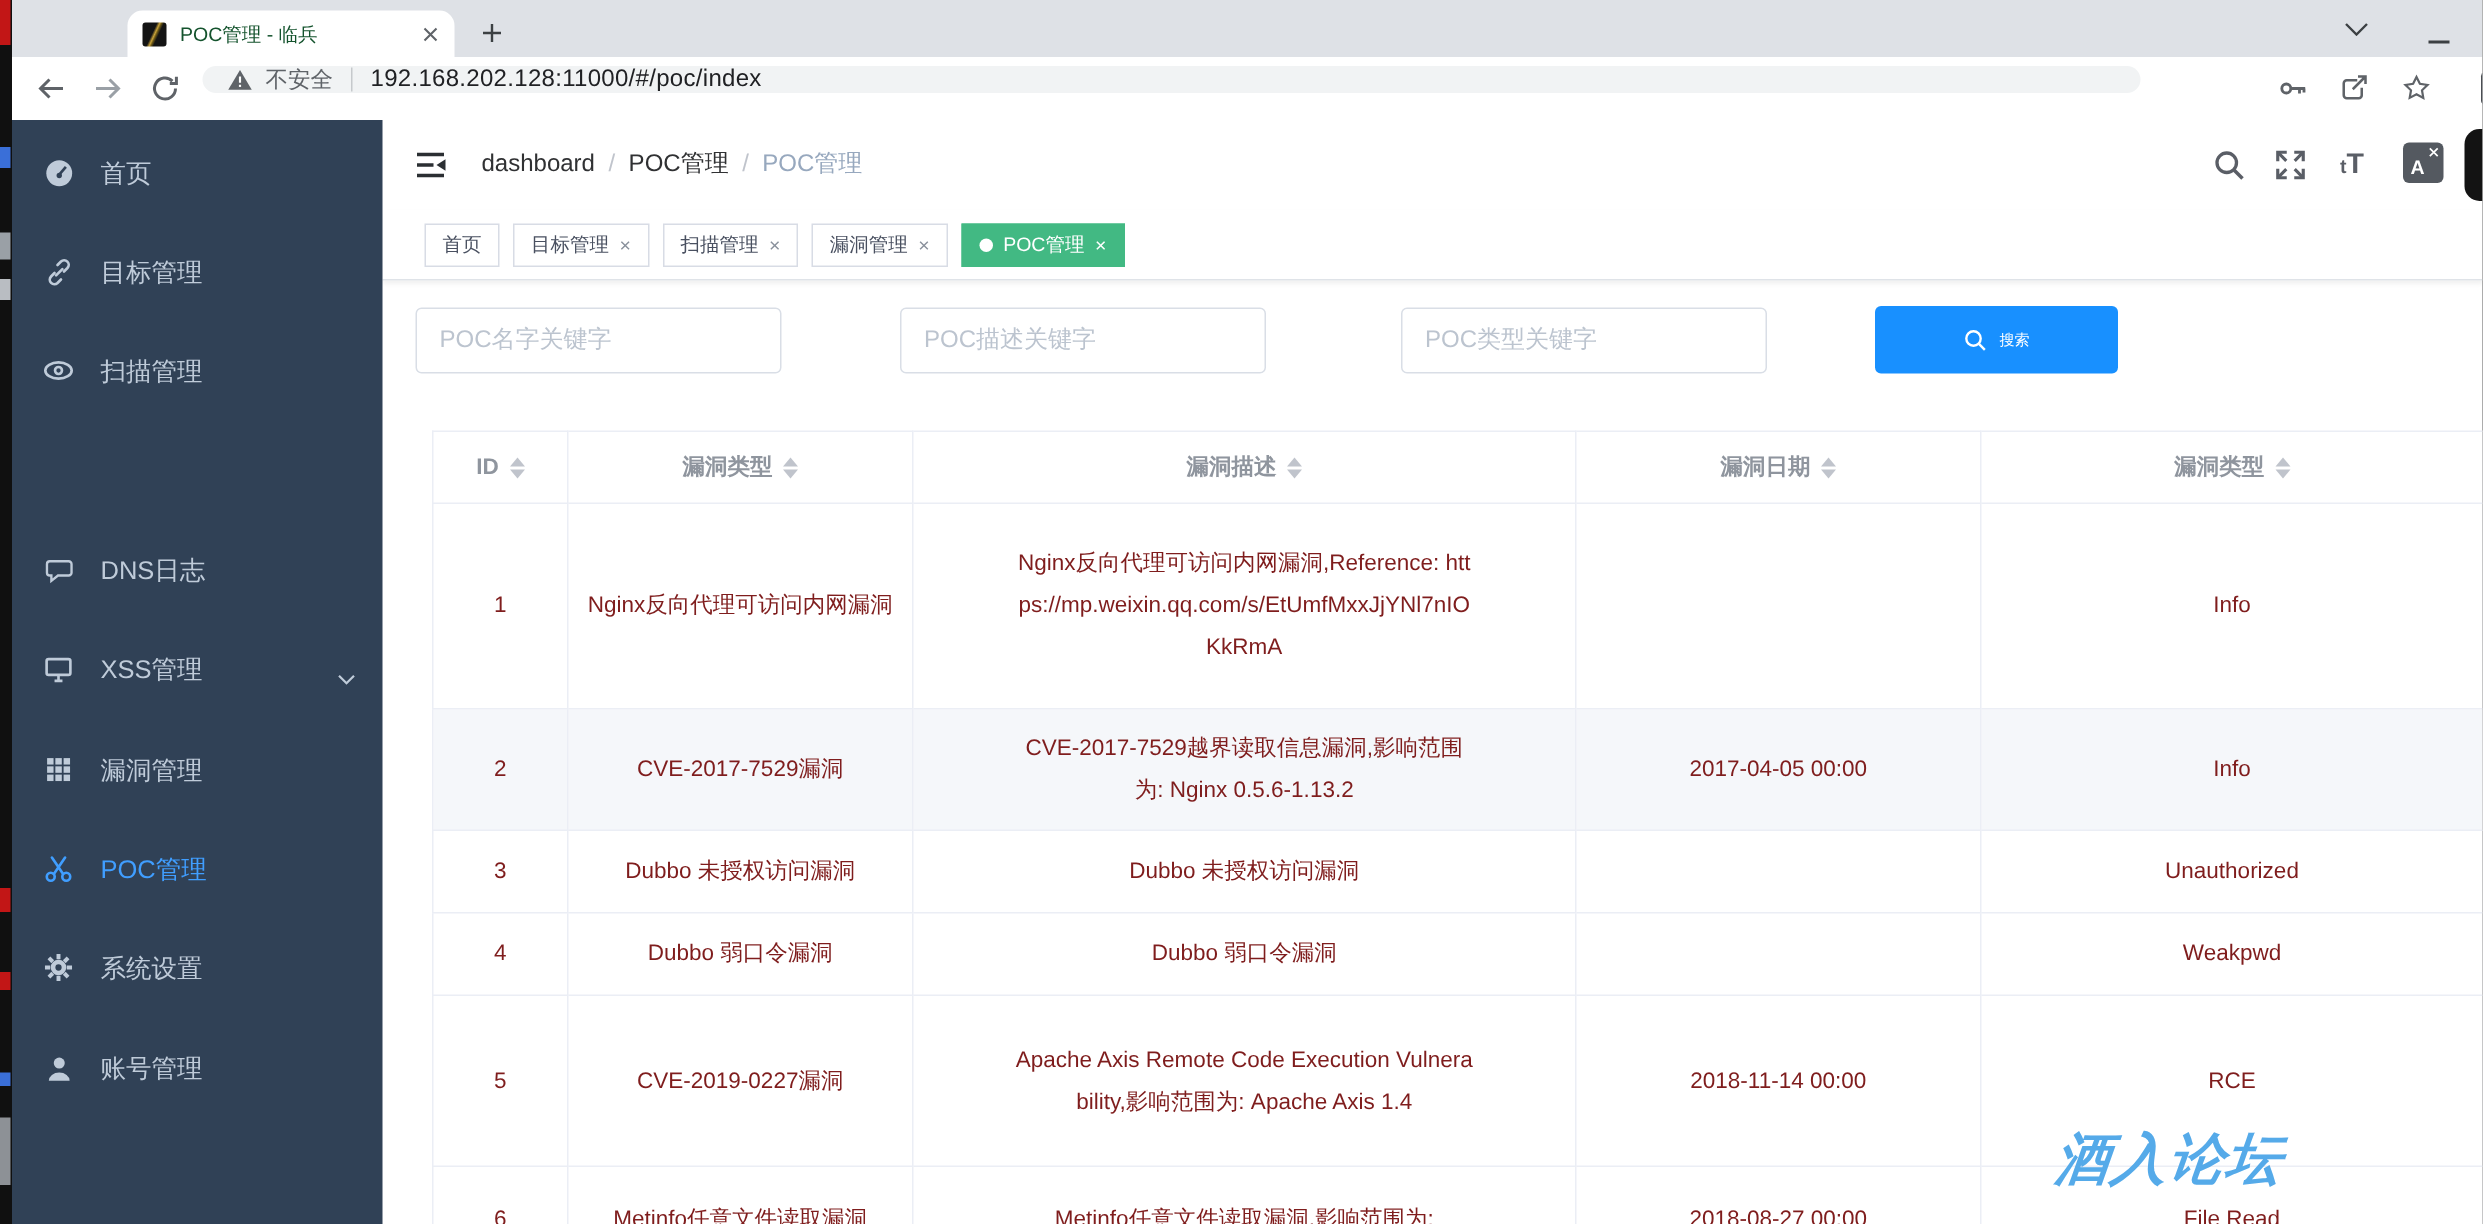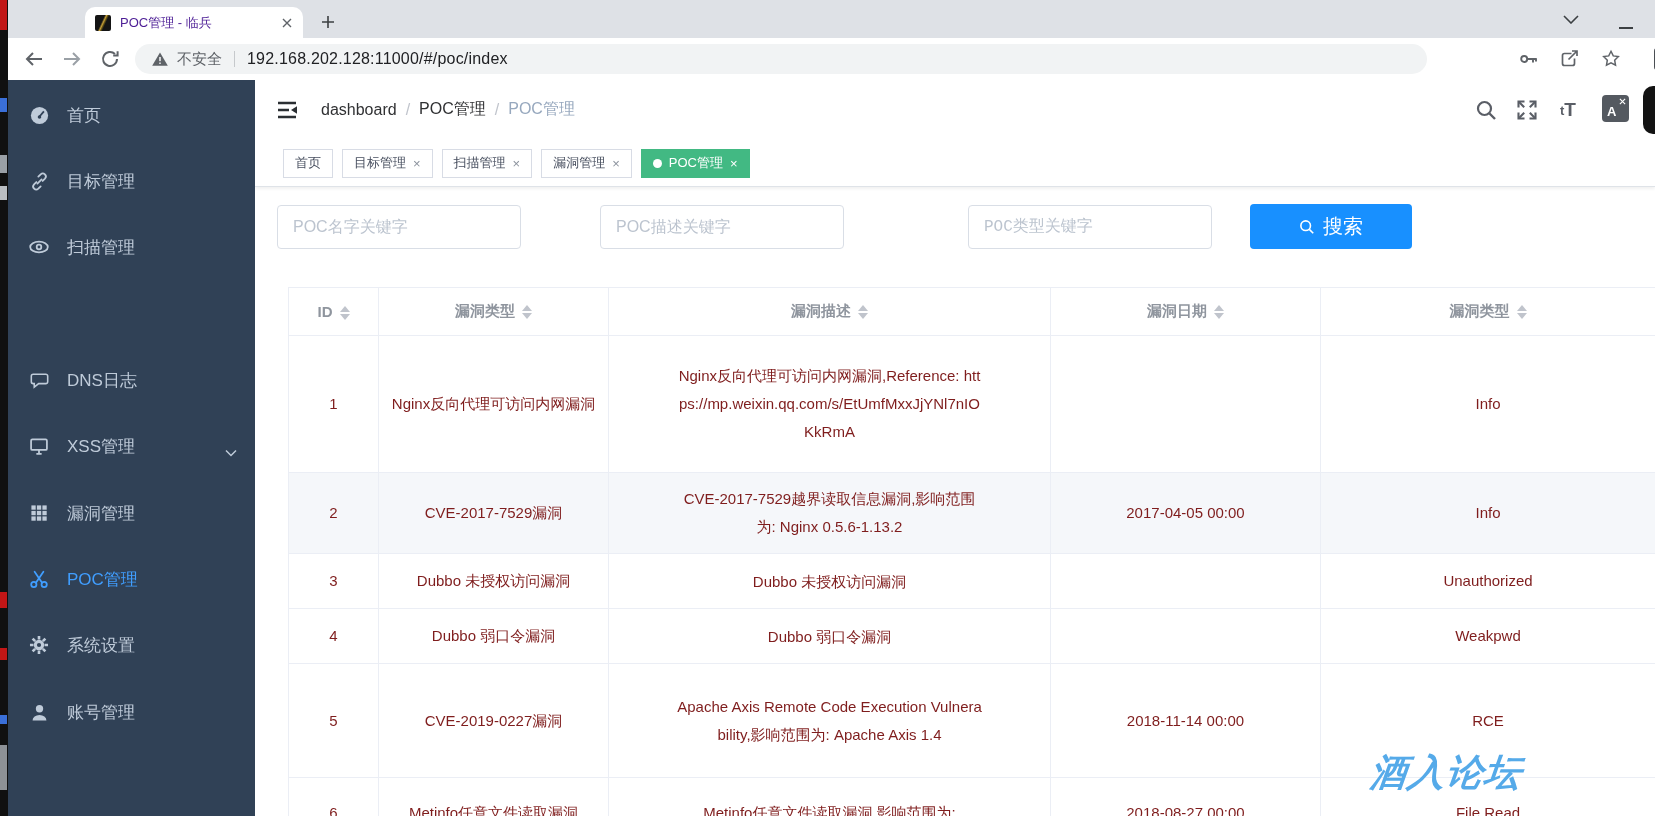--- a/index.html
+++ b/index.html
@@ -10,31 +10,31 @@
   }
   
   .leftstrip { position:absolute; left:0; top:0; width:8px; height:816px; background:#101010; z-index:60; }
   .mark { position:absolute; left:0; width:7px; }
 
   
   .tabstrip { position:absolute; left:8px; top:0; width:1647px; height:38px; background:#dee1e6; }
   .tab { position:absolute; left:77px; top:7px; width:218px; height:31px; background:#fff; border-radius:10px 10px 0 0; display:flex; align-items:center; padding:0 10px; }
   .favicon { width:16px; height:16px; border-radius:2px; flex:0 0 16px;
     background:linear-gradient(115deg,#141414 42%,#c8a23a 50%,#6b5716 55%,#141414 62%); }
-  .tab-title { font-size:13px; color:#4c1d95; margin-left:9px; flex:1; white-space:nowrap; overflow:hidden; }
+  .tab-title { font-size:13px; color:#14532d; margin-left:9px; flex:1; white-space:nowrap; overflow:hidden; }
   .icon-btn { display:flex; align-items:center; justify-content:center; }
   .newtab { position:absolute; left:308px; top:10px; width:24px; height:24px; }
   .tab-chevron { position:absolute; left:1550px; top:6px; width:26px; height:26px; }
   .win-min { position:absolute; left:1606px; top:16px; width:24px; height:24px; }
   .win-min i { display:block; width:14px; height:2px; background:#3c4043; }
 
   
   .urlbar { position:absolute; left:8px; top:38px; width:1647px; height:42px; background:#fff; }
   .nav-ic { position:absolute; top:9px; width:24px; height:24px; }
-  .url-pill { position:absolute; left:127px; top:6px; width:1292px; height:30px; background:#f1f3f4; border-radius:15px; display:flex; align-items:center; padding:0 16px; }
+  .url-pill { position:absolute; left:127px; top:6px; width:1292px; height:18px; background:#f1f3f4; border-radius:15px; display:flex; align-items:center; padding:0 16px; }
   .sec-label { font-size:15px; color:#5f6368; margin-left:8px; }
   .pill-div { width:1px; height:16px; background:#c6c9cc; margin:0 12px; }
   .url-text { font-size:16px; color:#202124; letter-spacing:.2px; }
 
   
   .sidebar { position:absolute; left:8px; top:80px; width:247px; height:736px; background:#304156; z-index:5; }
   .side-item { position:absolute; left:0; width:247px; height:56px; display:flex; align-items:center; padding-left:20px; color:#bfcbd9; font-size:17px; cursor:pointer; }
   .side-item .s-ic { width:22px; height:22px; margin-right:17px; display:flex; align-items:center; justify-content:center; flex:0 0 22px; }
   .side-item.active { color:#409eff; }
   .side-chev { position:absolute; right:18px; top:24px; }
@@ -56,21 +56,21 @@
   .tagsbar { position:absolute; left:255px; top:140px; width:1400px; height:47px; background:#fff; border-bottom:1px solid #dfe3e8; box-shadow:0 2px 3px rgba(0,0,0,.06); display:flex; align-items:center; padding-left:28px; gap:9px; z-index:4; }
   .tag { height:29px; border:1px solid #d8dce5; background:#fff; color:#495060; font-size:13px; padding:0 11px; display:flex; align-items:center; gap:7px; cursor:pointer; }
   .tag .x { font-size:13px; color:#8a919c; cursor:pointer; line-height:1; }
   .tag.active { background:#42b983; border-color:#42b983; color:#fff; }
   .tag.active .x { color:#fff; }
   .tag .dot { width:9px; height:9px; border-radius:50%; background:#fff; }
 
   
   .filter-input { position:absolute; top:205px; width:244px; height:44px; border:1px solid #d9dee6; border-radius:4px; padding:0 15px; font-size:16px; color:#ec4899; outline:none; background:#fff; font-family:inherit; }
   .filter-input::placeholder { color:#bcc4cf; }
-  .search-btn { position:absolute; left:1250px; top:204px; width:162px; height:45px; background:#1890ff; border:none; border-radius:4px; color:#fff; font-size:20px; display:flex; align-items:center; justify-content:center; gap:8px; cursor:pointer; font-family:inherit; }
+  .search-btn { position:absolute; left:1250px; top:204px; width:162px; height:45px; background:#1890ff; border:none; border-radius:4px; color:#fff; font-size:10px; display:flex; align-items:center; justify-content:center; gap:8px; cursor:pointer; font-family:inherit; }
 
   
   .poc-table { position:absolute; left:288px; top:287px; width:1367px; border-collapse:collapse; table-layout:fixed; background:#fff; }
   .poc-table th, .poc-table td { border:1px solid #ebeef5; text-align:center; vertical-align:middle; padding:0 10px; }
   .poc-table th { height:48px; color:#8f959e; font-size:15px; font-weight:bold; cursor:pointer; }
   .poc-table td { color:#7f1d1d; font-size:15px; line-height:28px; }
   .tr-1 { height:137px; } .tr-2 { height:81px; } .tr-3 { height:55px; }
   .tr-4 { height:55px; } .tr-5 { height:114px; } .tr-6 { height:70px; }
   .striped td { background:#f5f7fa; }
   .desc-inner { display:inline-block; max-width:310px; word-break:break-all; line-height:28px; vertical-align:middle; }
@@ -342,21 +342,21 @@
     </div>
     <div class="tag active">
       <span class="dot"></span>
       <span>POC管理</span>
       <span class="x">×</span>
     </div>
   </div>
 
   <input class="filter-input" style="left: 277px;" placeholder="POC名字关键字">
   <input class="filter-input" style="left: 600px;" placeholder="POC描述关键字">
-  <input class="filter-input" style="left: 968px; font-family: Liberation Mono, monospace;" placeholder="POC类型关键字">
+  <input class="filter-input" style="left: 934px;" placeholder="POC类型关键字">
   <button class="search-btn">
     <svg width="16" height="16" viewBox="0 0 18 18">
         <circle cx="7.5" cy="7.5" r="5.4" fill="none" stroke="#fff" stroke-width="1.8"></circle>
         <path d="M11.6 11.6L16 16" stroke="#fff" stroke-width="1.8"></path>
       </svg>
     <span>搜索</span>
   </button>
 
   <table class="poc-table">
     <colgroup>

